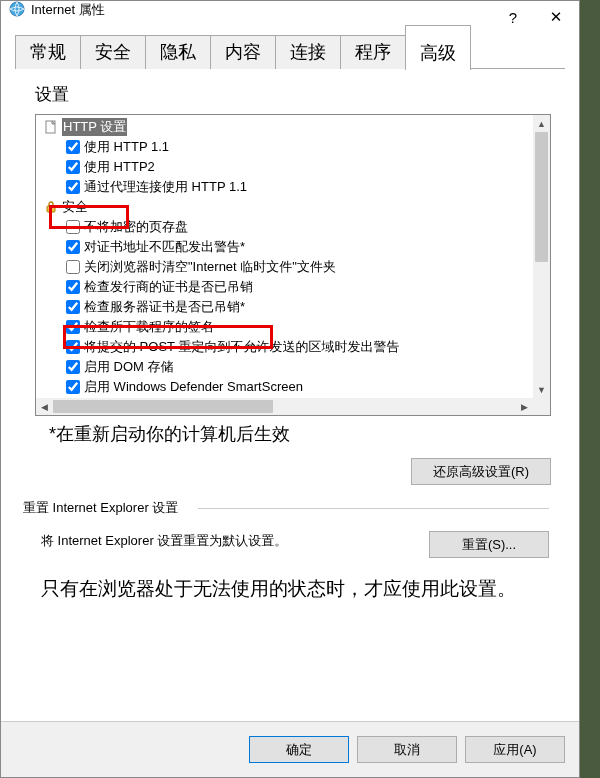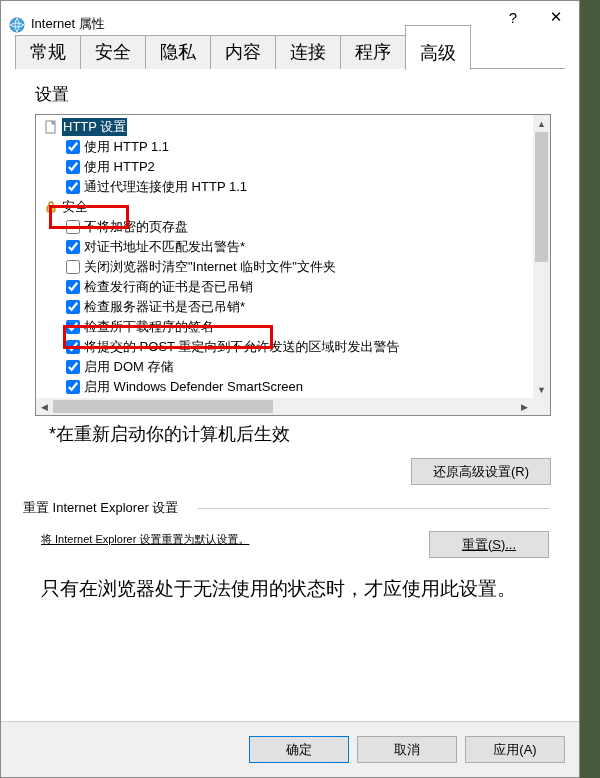--- a/index.html
+++ b/index.html
@@ -17,21 +17,21 @@
   .window {
     width: 580px;
     height: 778px;
     background: #fff;
     border: 1px solid #888;
     position: relative;
   }
   .titlebar {
     height: 32px;
     display: flex;
-    align-items: flex-end;
+    align-items: flex-start;
     padding: 0 0 0 8px;
     background: #fff;
   }
   .titlebar .app-icon {
     width: 16px; height: 16px; margin-right: 6px;
     display: inline-block;
     position: relative;
   }
   .titlebar .app-icon svg { width: 16px; height: 16px; }
   .titlebar .title { flex: 1; font-size: 13px; }
@@ -102,21 +102,21 @@
     width: 14px; height: 14px; margin-right: 4px; flex-shrink:0;
   }
   .tree-item .doc-icon {
     width: 14px; height: 14px; margin-right: 4px; flex-shrink:0;
     display:inline-flex; align-items:center; justify-content:center;
   }
   .tree-item .lock-icon {
     width: 14px; height: 14px; margin-right: 4px; flex-shrink:0;
     display:inline-flex; align-items:center; justify-content:center;
   }
-  .tree-item .label.high { background:#0c4a6e; color:#fff; padding:0 1px; }
+  .tree-item .label.high { background:#737373; color:#fff; padding:0 1px; }
   .vscroll {
     position:absolute; right:0; top:0; bottom:17px; width:17px;
     background:#f0f0f0; display:flex; flex-direction:column;
   }
   .vscroll .arrow { height:17px; display:flex; align-items:center; justify-content:center; font-size:9px; color:#555; }
   .vscroll .track { flex:1; position:relative; }
   .vscroll .thumb { position:absolute; left:2px; right:2px; top:0; height:130px; background:#c8c8c8; border-radius:1px; }
   .hscroll {
     position:absolute; left:0; right:17px; bottom:0; height:17px;
     background:#f0f0f0; display:flex;
@@ -145,22 +145,22 @@
     margin: 14px 10px 0 8px;
     position:relative;
   }
   .reset-title { font-size:13px; margin-bottom:8px; }
   .sep-line {
     position:absolute; left:175px; right:6px; top:9px; height:1px; background:#ccc;
   }
   .reset-body {
     display:flex; align-items:flex-start; padding:6px 6px 0 18px; gap:16px;
   }
-  .reset-text { flex:1; font-size:11px; line-height:1.5;text-decoration:underline; }
-  .reset-btn-col { padding-top:0;text-decoration:underline; }
+  .reset-text { flex:1; font-size:13px; line-height:1.5; }
+  .reset-btn-col { padding-top:0; }
   .btn-small { min-width: 120px; }
   .reset-warn { margin: 18px 0 0 18px; font-size:19px; }
 
   .bottom-bar {
     position:absolute; left:0; right:0; bottom:0;
     height:56px; background:#f0f0f0; border-top:1px solid #ccc;
     display:flex; align-items:center; justify-content:flex-end; padding-right:14px; gap:8px;
   }
   .btn-main { min-width:100px; }
   .btn.default { border-color:#0078d7; }

